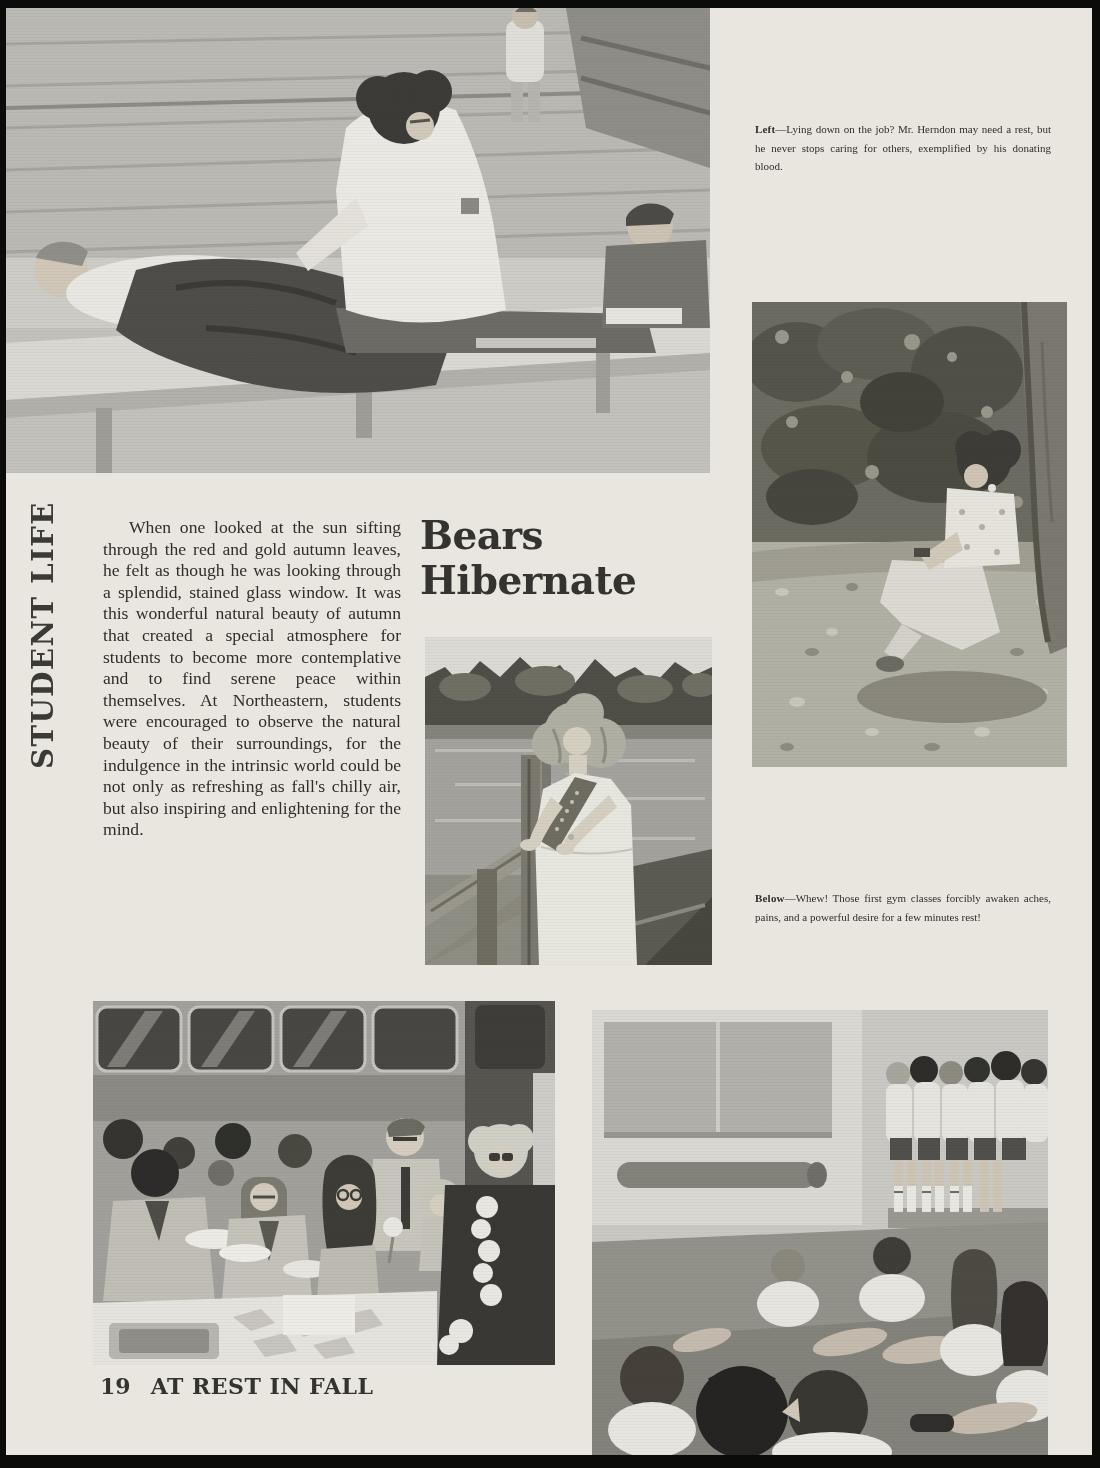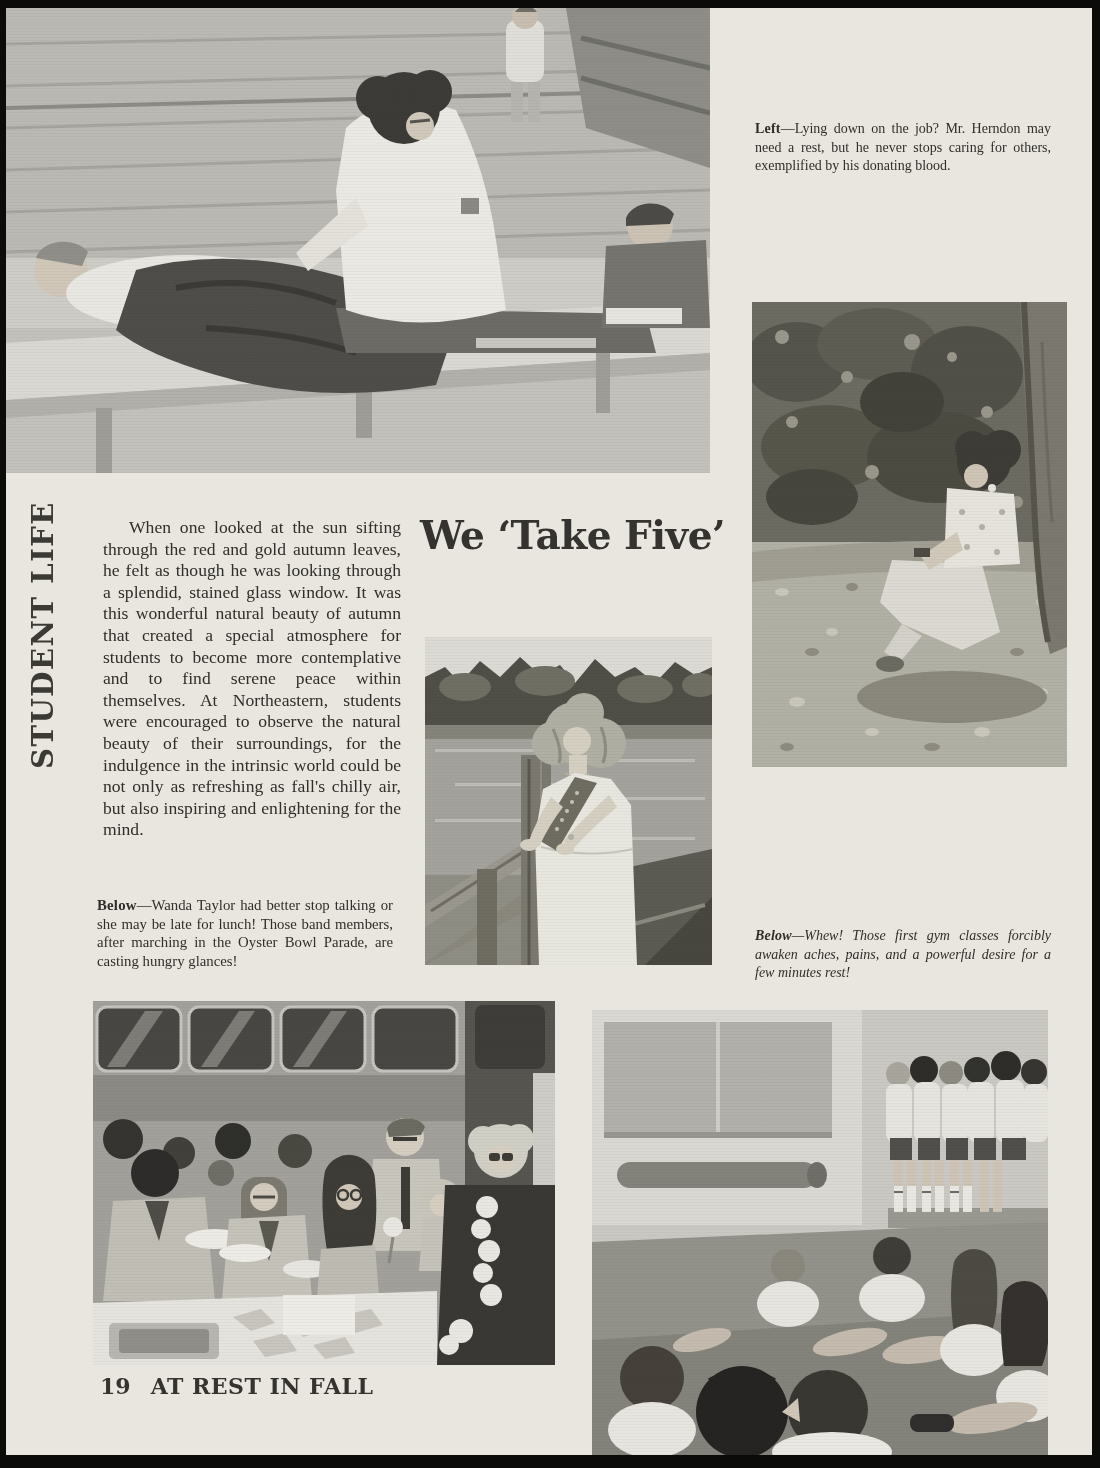--- a/index.html
+++ b/index.html
@@ -11,27 +11,27 @@
   .photo svg{display:block;width:100%;height:100%;filter:blur(.4px) contrast(.97);}
   .photo::after{content:"";position:absolute;inset:0;pointer-events:none;
     background:repeating-linear-gradient(0deg,rgba(20,20,18,.03) 0 1px,rgba(255,255,255,0) 1px 3px);}
 
   #photo-blood-drive{left:0;top:0;width:704px;height:465px;}
   #photo-tammie-tree{left:746px;top:294px;width:315px;height:465px;}
   #photo-dock{left:419px;top:629px;width:287px;height:328px;}
   #photo-band-lunch{left:87px;top:993px;width:462px;height:364px;}
   #photo-gym-class{left:586px;top:1002px;width:456px;height:445px;}
 
-  .caption{position:absolute;width:296px;font-size:14px;line-height:18.6px;text-align:justify;
+  .caption{position:absolute;width:296px;font-size:11px;line-height:18.6px;text-align:justify;
            color:#2f2e2a;margin:0;}
   .caption strong{font-weight:bold;letter-spacing:.2px;}
   #cap-herndon{left:749px;top:112px;}
   #cap-tammie{left:749px;top:213px;}
   #cap-daphne{left:749px;top:790px;}
-  #cap-gym{left:749px;top:919px;font-style:italic;}
+  #cap-gym{left:749px;top:881px;}
   #cap-wanda{left:91px;top:888px;font-size:14.8px;}
 
   #body-text{position:absolute;left:91px;top:503px;width:298px;margin:6px;
              font-size:17.6px;line-height:21.6px;text-align:justify;text-indent:26px;color:#2f2e2a;}
 
   #headline{position:absolute;left:414px;top:505px;width:330px;
             font-family:"DejaVu Serif",serif;font-weight:bold;font-size:39px;line-height:45px;
             letter-spacing:-.5px;color:#343330;}
 
   #sidebar-title{position:absolute;left:20px;top:497px;width:264px;height:38px;
@@ -179,21 +179,21 @@
     </div>
 
 
     <p class="caption" id="cap-gym"><strong>Below</strong><span>—Whew! Those first gym classes forcibly awaken aches, pains, and a powerful desire for a few minutes rest!</span></p>
 
     <div id="sidebar-title">STUDENT LIFE</div>
 
     <p id="body-text">When one looked at the sun sifting through the red and gold autumn leaves, he felt as though he was looking through a splendid, stained glass window. It was this wonderful natural beauty of autumn that created a special atmosphere for students to become more contemplative and to find serene peace within themselves. At Northeastern, students were encouraged to observe the natural beauty of their surroundings, for the indulgence in the intrinsic world could be not only as refreshing as fall's chilly air, but also inspiring and enlightening for the mind.</p>
 
     <div id="headline">
-      <div>We ‘Take Five’</div>
+      <div>Bears Hibernate</div>
     </div>
 
     <div class="photo" id="photo-dock" title="Miss Senior in white gown and sash at a wooden dock railing">
       <svg viewBox="0 0 287 328" preserveAspectRatio="none">
         <rect x="0" y="0" width="287" height="90" fill="#deddd7"></rect>
         <path d="M0 40 L20 30 L35 46 L55 24 L75 40 L95 20 L115 38 L135 28 L150 46 L170 22 L190 40 L210 30 L230 46 L250 25 L270 38 L287 30 L287 92 L0 92 Z" fill="#4e4d45"></path>
         <g fill="#6f6e63">
           <ellipse cx="40" cy="50" rx="26" ry="14"></ellipse>
             <ellipse cx="120" cy="44" rx="30" ry="15"></ellipse>
           <ellipse cx="220" cy="52" rx="28" ry="14"></ellipse>
@@ -242,21 +242,20 @@
             <circle cx="132" cy="192" r="2"></circle>
         </g>
         <path d="M126 160 q-16 26 -22 44 l10 6 q10 -22 24 -40 z" fill="#d8d1c3"></path>
         <path d="M184 158 q-28 26 -46 46 l10 8 q20 -22 44 -42 z" fill="#d8d1c3"></path>
         <ellipse cx="104" cy="208" rx="9" ry="6" fill="#d8d1c3"></ellipse>
         <ellipse cx="140" cy="212" rx="9" ry="6" fill="#d8d1c3"></ellipse>
         <circle cx="146" cy="200" r="3" fill="#b5b3a8"></circle>
       </svg>
     </div>
 
-    <p class="caption" id="cap-wanda"><strong>Below</strong><span>—Wanda Taylor had better stop talking or she may be late for lunch! Those band members, after marching in the Oyster Bowl Parade, are casting hungry glances!</span></p>
 
     <div class="photo" id="photo-band-lunch" title="Band members in uniform having lunch beside the buses">
       <svg viewBox="0 0 462 364" preserveAspectRatio="none">
         <rect x="0" y="0" width="462" height="364" fill="#a3a19b"></rect>
         <rect x="0" y="0" width="462" height="120" fill="#a3a19b"></rect>
         <g>
           <rect x="4" y="6" width="84" height="64" rx="10" fill="#464541" stroke="#c6c5bf" stroke-width="3"></rect>
           <rect x="96" y="6" width="84" height="64" rx="10" fill="#464541" stroke="#c6c5bf" stroke-width="3"></rect>
           <rect x="188" y="6" width="84" height="64" rx="10" fill="#464541" stroke="#c6c5bf" stroke-width="3"></rect>
           <rect x="280" y="6" width="84" height="64" rx="10" fill="#464541" stroke="#c6c5bf" stroke-width="3"></rect>

